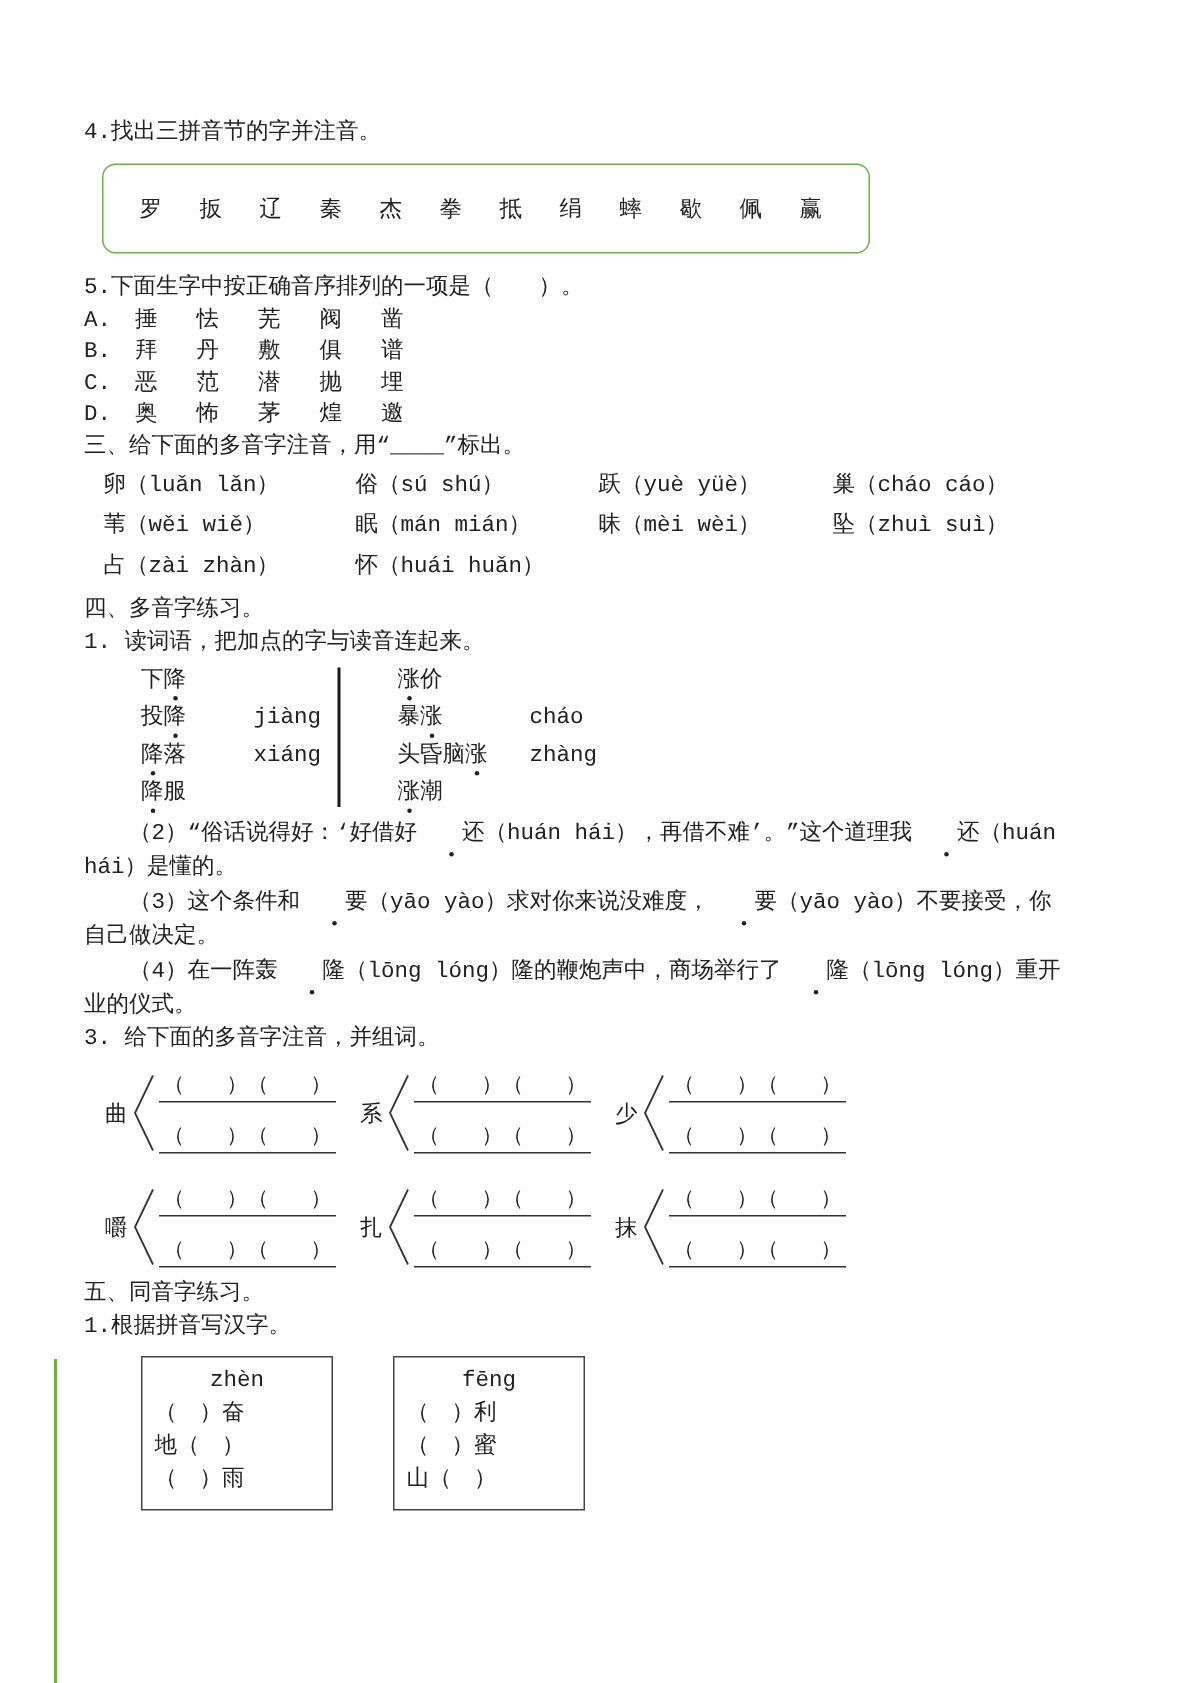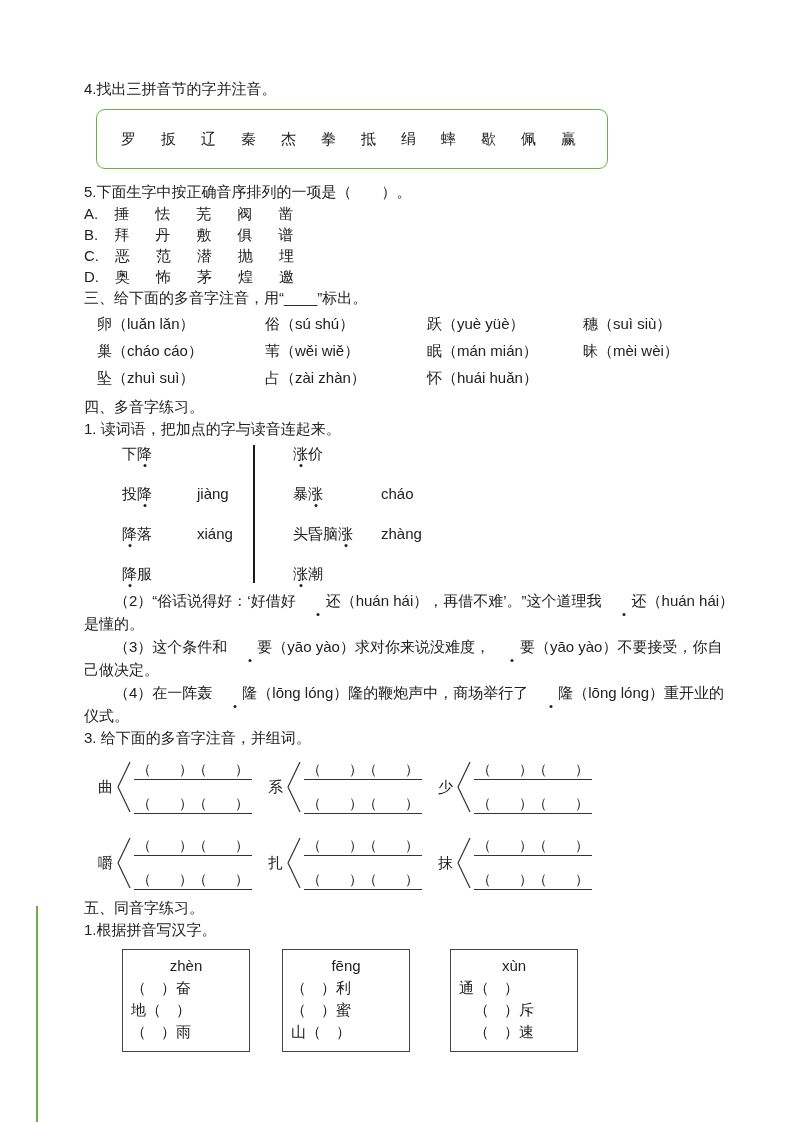--- a/index.html
+++ b/index.html
@@ -2,21 +2,21 @@
 <html><head>
 <meta charset="utf-8">
 <style>
   * { margin:0; padding:0; box-sizing:border-box; }
   html,body { background:#ffffff; }
   body {
     width:793px; height:1122px; position:relative; overflow:hidden;
     font-family:"Liberation Sans","DejaVu Sans",sans-serif;
     color:#212121; font-size:15px;
   }
-  .page { position:absolute; left:84px; top:78px; width:652px; }
+  .page { position:absolute; left:56px; top:78px; width:652px;font-family:Liberation Mono, monospace; }
   .h { line-height:22px; }
 
   
   .q4-box {
     margin:9px 0 12px 12px; width:512px; height:60px;
     border:1.5px solid #70ad47; border-radius:9px;
     display:flex; align-items:center; gap:25px; padding:0 24px;
   }
   .q4-char { white-space:nowrap; }
 
@@ -26,21 +26,21 @@
 
   
   .s3-grid {
     margin:3px 0 6px 13px;
     display:grid; grid-template-columns:168px 162px 156px auto;
     row-gap:3px; line-height:24px; white-space:nowrap;
   }
 
   
   .connect { display:flex; align-items:stretch; margin:5px 0 6px 38px; }
-  .cgrid { display:grid; row-gap:22px; align-content:start; line-height:18px; }
+  .cgrid { display:grid; row-gap:7px; align-content:start; line-height:18px; }
   .cgrid-left  { grid-template-columns:75px 56px; }
   .cgrid-right { grid-template-columns:88px 70px; }
   .cword { white-space:nowrap; }
   .cdivider { width:2px; background:#1a1a1a; margin-right:38px; }
 
   
   .dotted { position:relative; display:inline-block; }
   .dotted::after {
     content:''; position:absolute; left:50%; transform:translateX(-50%);
     bottom:-4px; width:3px; height:3px; border-radius:50%; background:#222;
@@ -130,21 +130,20 @@
         <span class="opt-char">煌</span>
         <span class="opt-char">邀</span>
       </div>
     </div>
 
   <div class="h">三、给下面的多音字注音，用“____”标出。</div>
   <div class="s3-grid">
       <span class="s3-item">卵（luǎn  lǎn）</span>
       <span class="s3-item">俗（sú  shú）</span>
       <span class="s3-item">跃（yuè  yüè）</span>
-      <span class="s3-item">穗（suì  siù）</span>
       <span class="s3-item">巢（cháo  cáo）</span>
       <span class="s3-item">苇（wěi  wiě）</span>
       <span class="s3-item">眠（mán  mián）</span>
       <span class="s3-item">昧（mèi  wèi）</span>
       <span class="s3-item">坠（zhuì  suì）</span>
       <span class="s3-item">占（zài  zhàn）</span>
       <span class="s3-item">怀（huái  huǎn）</span>
     </div>
 
   <div class="h">四、多音字练习。</div>
@@ -252,23 +251,17 @@
         <div class="sbox-line">（　）奋</div>
         <div class="sbox-line">地（　）</div>
         <div class="sbox-line">（　）雨</div>
       </div>
       <div class="sbox">
         <div class="sbox-py">fēng</div>
         <div class="sbox-line">（　）利</div>
         <div class="sbox-line">（　）蜜</div>
         <div class="sbox-line">山（　）</div>
       </div>
-      <div class="sbox">
-        <div class="sbox-py">xùn</div>
-        <div class="sbox-line">通（　）</div>
-        <div class="sbox-line">　（　）斥</div>
-        <div class="sbox-line">　（　）速</div>
-      </div>
     </div>
 
 </div>
 
 <div class="green-rule"></div>
 
 </body></html>

